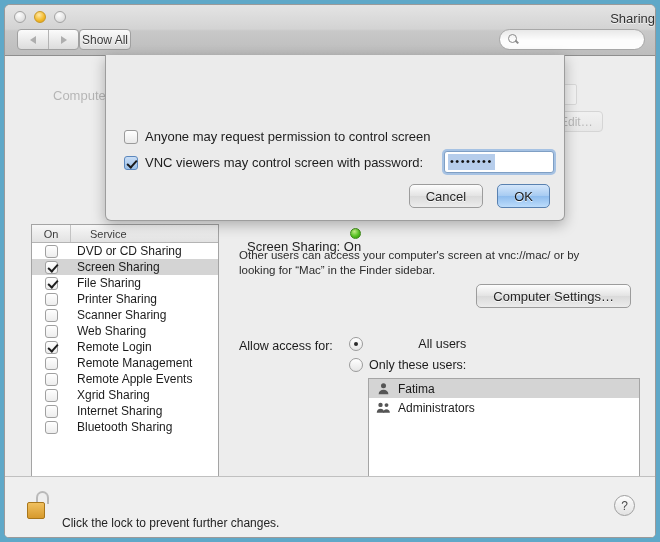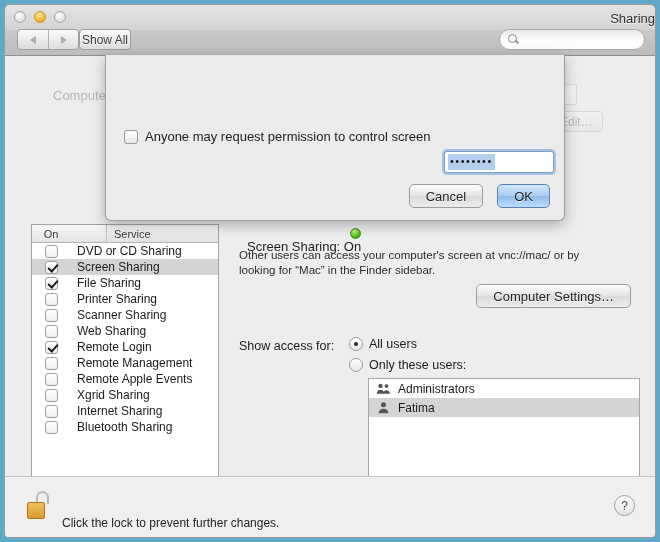--- a/index.html
+++ b/index.html
@@ -183,24 +183,24 @@
   .svc-box {
     position: absolute; left: 26px; top: 168px;
     width: 188px; height: 285px;
     background: #fff;
     border: 1px solid #a4a4a4;
   }
   .svc-head {
     display: flex; height: 18px;
     background: linear-gradient(to bottom, #f7f7f7, #e2e2e2);
     border-bottom: 1px solid #b4b4b4;
-    font-size: 11px; color: #3c3c3c; gap: 36px;
+    font-size: 11px; color: #3c3c3c;
   }
   .svc-head .h-on { width: 38px; text-align: center; line-height: 18px; }
-  .svc-head .h-sv { flex: 1; line-height: 18px; padding-left: 7px; border-left: 1px solid #c3c3c3; }
+  .svc-head .h-sv { flex: 1; line-height: 18px; padding-left: 19px; border-left: 1px solid #c3c3c3; }
   .svc-row {
     display: flex; align-items: center; height: 16px;
     font-size: 12px; color: #1b1b1b;
   }
   .svc-row.sel { background: #d4d4d4; }
   .svc-row .cell-cb { width: 38px; display: flex; justify-content: center; }
   .svc-row .cell-nm { flex: 1; padding-left: 7px; }
   .cbs {
     width: 13px; height: 13px; border-radius: 3px; position: relative;
     border: 1px solid #a0a0a0;
@@ -223,21 +223,21 @@
   .status-txt { font-size: 13px; color: #1f1f1f; margin-left: 8px; }
 
   .desc {
     position: absolute; left: 234px; top: 192px; width: 364px;
     font-size: 11.5px; color: #2b2b2b; line-height: 15px;
   }
   .comp-settings { position: absolute; right: 24px; top: 228px; }
 
   .allow-label { position: absolute; left: 234px; top: 283px; font-size: 12.5px; color: #1c1c1c; }
   .radio-group { position: absolute; left: 344px; top: 281px; }
-  .radio-row { display: flex; align-items: center; margin-bottom: 7px; }
+  .radio-row { display: flex; align-items: center; margin-bottom: 7px; justify-content: space-between; }
   .rd {
     width: 14px; height: 14px; border-radius: 50%; flex: none; position: relative;
     border: 1px solid #9b9b9b;
     background: linear-gradient(to bottom, #ffffff, #e6e6e6);
   }
   .rd.on::after {
     content: ''; position: absolute; left: 4px; top: 4px;
     width: 4px; height: 4px; border-radius: 50%; background: #2a2a2a;
   }
   .radio-row span { font-size: 12.5px; color: #1c1c1c; margin-left: 6px; }
@@ -331,20 +331,24 @@
       <div class="ghost-field">Mac</div>
       <div class="ghost-sub">Mac.local</div>
       <div class="ghost-edit">Edit…</div>
     </div>
 
     <div class="sheet">
       <div class="sheet-row r1">
         <div class="cb"></div>
         <span class="lbl">Anyone may request permission to control screen</span>
       </div>
+      <div class="sheet-row r2">
+        <div class="cb on"></div>
+        <span class="lbl">VNC viewers may control screen with password:</span>
+      </div>
       <div class="pw-field">
         <span class="pw-dots">••••••••</span>
       </div>
       <div class="sheet-buttons">
         <div class="btn">Cancel</div>
         <div class="btn default">OK</div>
       </div>
     </div>
 
     <div class="svc-box">
@@ -428,54 +432,54 @@
         </div>
     </div>
 
     <div class="status-row">
       <div class="led"></div>
       <div class="status-txt">Screen Sharing: On</div>
     </div>
     <div class="desc">Other users can access your computer's screen at vnc://mac/ or by looking for “Mac” in the Finder sidebar.</div>
     <div class="btn comp-settings">Computer Settings…</div>
 
-    <div class="allow-label">Show access for:</div>
+    <div class="allow-label">Allow access for:</div>
     <div class="radio-group">
       <div class="radio-row">
         <div class="rd on"></div>
         <span>All users</span>
       </div>
       <div class="radio-row">
         <div class="rd"></div>
         <span>Only these users:</span>
       </div>
     </div>
 
     <div class="users-box">
       <div id="user-rows">
+          <div class="user-row sel">
+            <div class="uicon">
+              <svg width="13" height="13" viewBox="0 0 16 16">
+                <circle cx="8" cy="4.5" r="3.1" fill="#555"></circle>
+                <path d="M2 15c0-3.6 2.7-5.6 6-5.6s6 2 6 5.6z" fill="#555"></path>
+              </svg>
+            </div>
+            <div>Fatima</div>
+          </div>
           <div class="user-row">
             <div class="uicon">
               <svg width="15" height="13" viewBox="0 0 20 16">
                 <circle cx="6" cy="4.5" r="2.9" fill="#555"></circle>
                 <path d="M1 15c0-3.3 2.2-5.2 5-5.2s5 1.9 5 5.2z" fill="#555"></path>
                 <circle cx="14" cy="4.8" r="2.6" fill="#555"></circle>
                 <path d="M9.5 15c0-3 2-4.8 4.5-4.8s4.5 1.8 4.5 4.8z" fill="#555"></path>
               </svg>
             </div>
             <div>Administrators</div>
           </div>
-          <div class="user-row sel">
-            <div class="uicon">
-              <svg width="13" height="13" viewBox="0 0 16 16">
-                <circle cx="8" cy="4.5" r="3.1" fill="#555"></circle>
-                <path d="M2 15c0-3.6 2.7-5.6 6-5.6s6 2 6 5.6z" fill="#555"></path>
-              </svg>
-            </div>
-            <div>Fatima</div>
-          </div>
         </div>
     </div>
 
     <div class="pm-group">
       <div class="pm-btn">+</div>
       <div class="pm-btn">−</div>
     </div>
 
     <div class="footer">
       <div class="lock">

